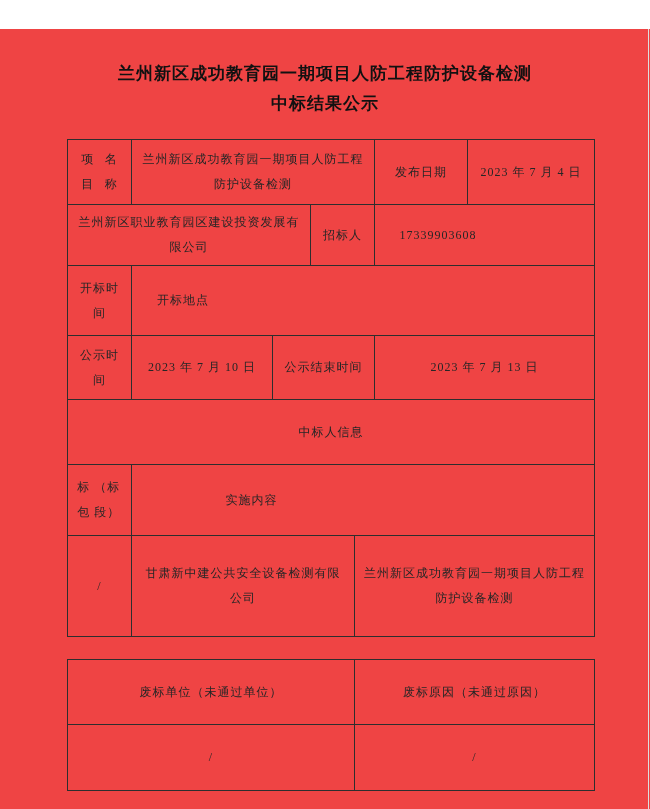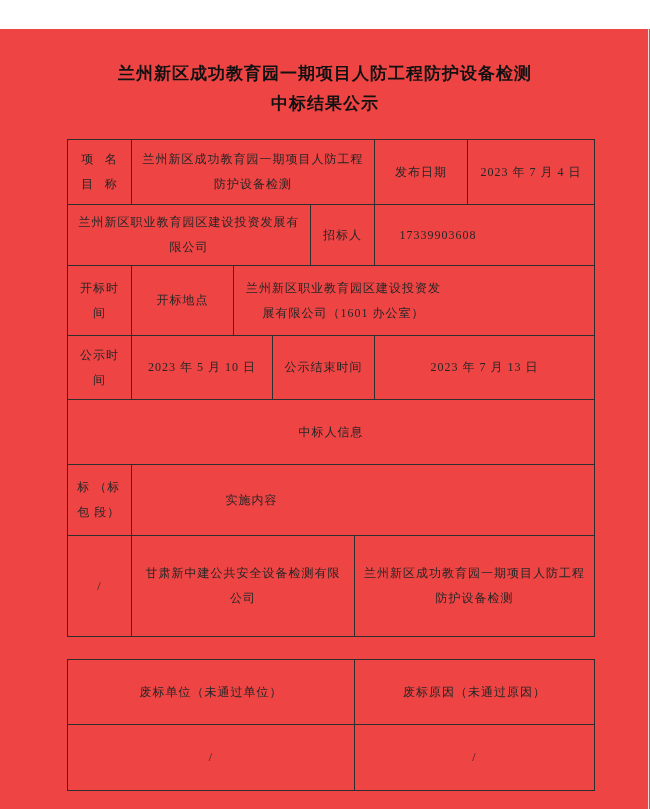--- a/index.html
+++ b/index.html
@@ -101,31 +101,28 @@
       </div>
     </div>
 
     <div class="tr h70">
       <div class="td w64">
         <span>开标时间</span>
       </div>
       <div class="td w102">
         <span>开标地点</span>
       </div>
-      <div class="td w219">
-        <span>兰州新区职业教育园区建设投资发展有限公司（1601 办公室）</span>
-      </div>
     </div>
 
     <div class="tr h64">
       <div class="td w64">
         <span>公示时间</span>
       </div>
       <div class="td w141">
-        <span>2023 年 5 月 10 日</span>
+        <span>2023 年 7 月 10 日</span>
       </div>
       <div class="td w102">
         <span>公示结束时间</span>
       </div>
       <div class="td w219">
         <span>2023 年 7 月 13 日</span>
       </div>
     </div>
 
     <div class="tr h65">

